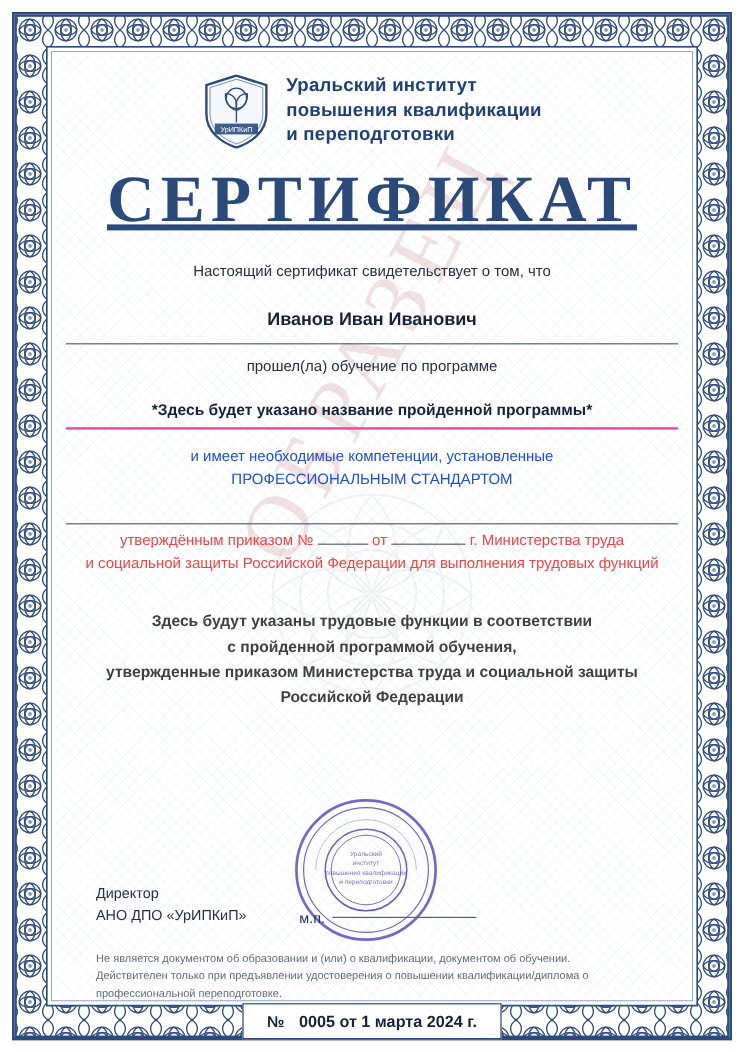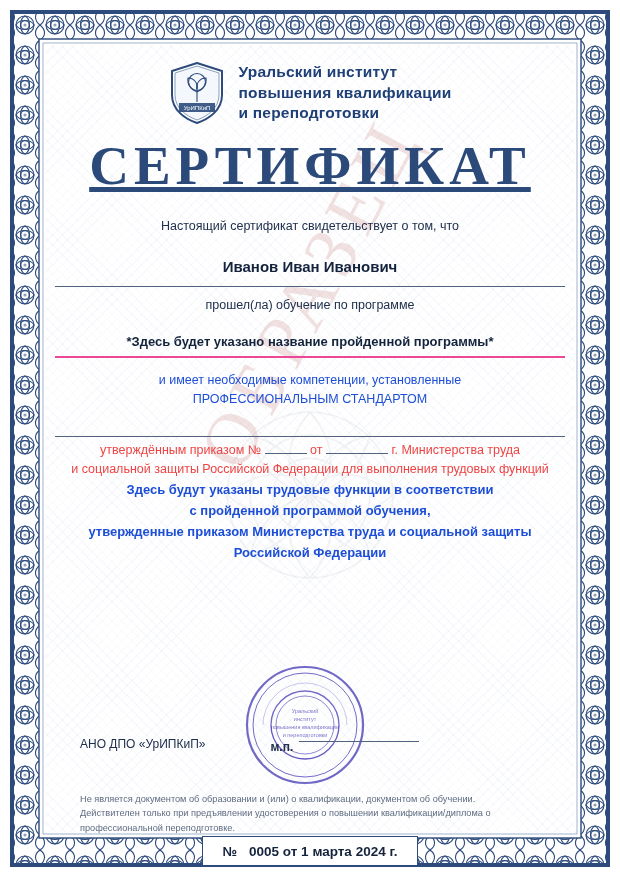--- a/index.html
+++ b/index.html
@@ -174,52 +174,51 @@
   }
   .order .fill {
     display: inline-block;
     border-bottom: 1px solid #50627f;
     height: 12px;
   }
   .fill-a { width: 42px; }
   .fill-b { width: 62px; }
 
   .functions {
-    margin-top: 0;
+    margin-top: 28px;
     text-align: center;
     font-size: 13px;
     font-weight: bold;
-    color: #1d4ed8;
+    color: #404040;
     line-height: 1.62;
   }
 
   
   .sign-block {
     position: absolute;
     left: 80px;
     top: 735px;
     width: 460px;
     display: flex;
     align-items: flex-end;
   }
   .sign-left {
     font-size: 12px;
     color: #20304d;
     line-height: 1.55;
     white-space: nowrap;
   }
   .sign-mp {
-    margin-left: 65px;
+    margin-left: 44px;
     font-size: 12px;
     color: #20304d;
     white-space: nowrap;
     display: flex;
-    align-items: flex-start;
+    align-items: center;
     gap: 6px;
-    font-weight: bold;
   }
   .sign-rule {
     display: inline-block;
     width: 120px;
     border-bottom: 1px solid #50627f;
     height: 1px;
     margin-bottom: 3px;
   }
 
   
@@ -406,20 +405,21 @@
       <text x="62" y="74">и переподготовки</text>
     </g>
     <g stroke="#4338b5" opacity="0.45" stroke-width="0.6" fill="none">
       <path d="M20 62 A42 42 0 0 1 104 62"></path>
       <path d="M28 62 A34 34 0 0 0 96 62"></path>
     </g>
   </svg>
 
   <div class="sign-block">
     <div class="sign-left">
+      <div>Директор</div>
       <div>АНО ДПО «УрИПКиП»</div>
     </div>
     <div class="sign-mp">
       <span>м.п.</span>
       <span class="sign-rule"></span>
     </div>
   </div>
 
   <div class="disclaimer">
     <div>Не является документом об образовании и (или) о квалификации, документом об обучении.</div>

